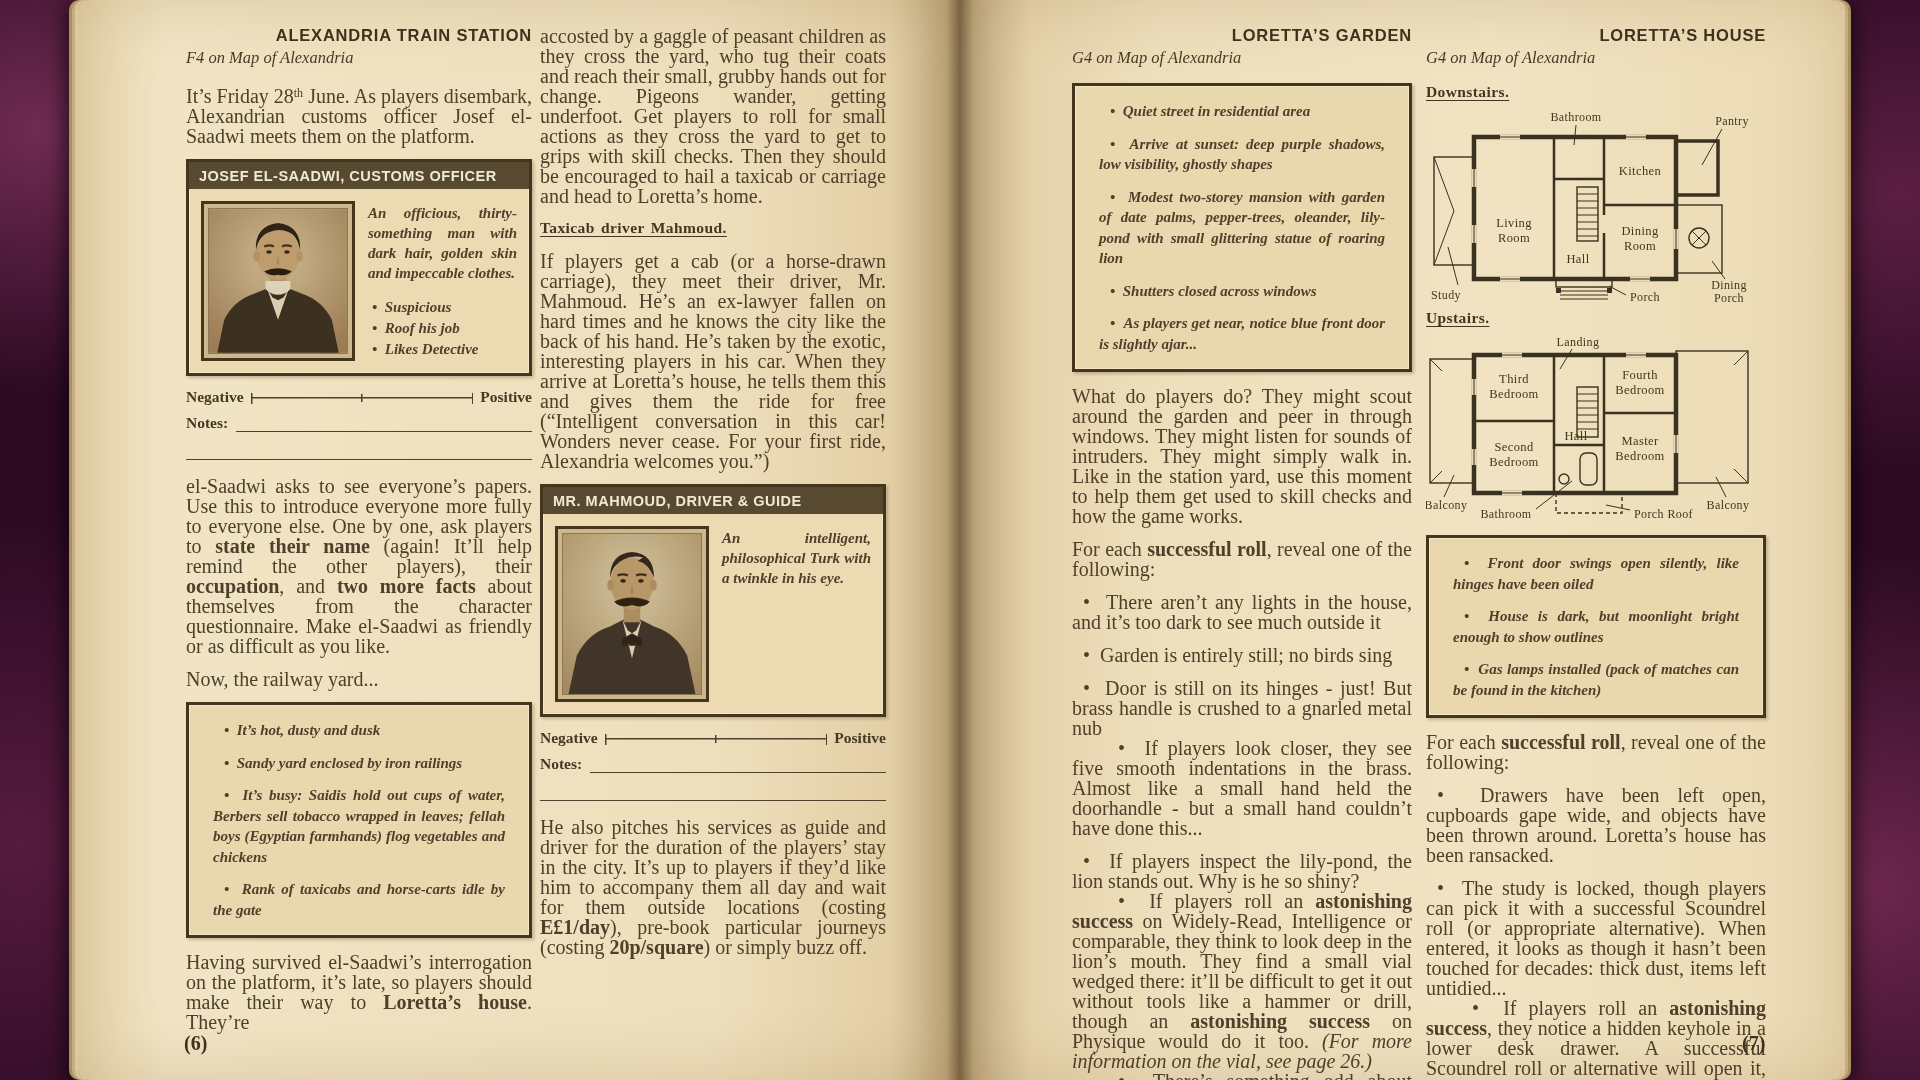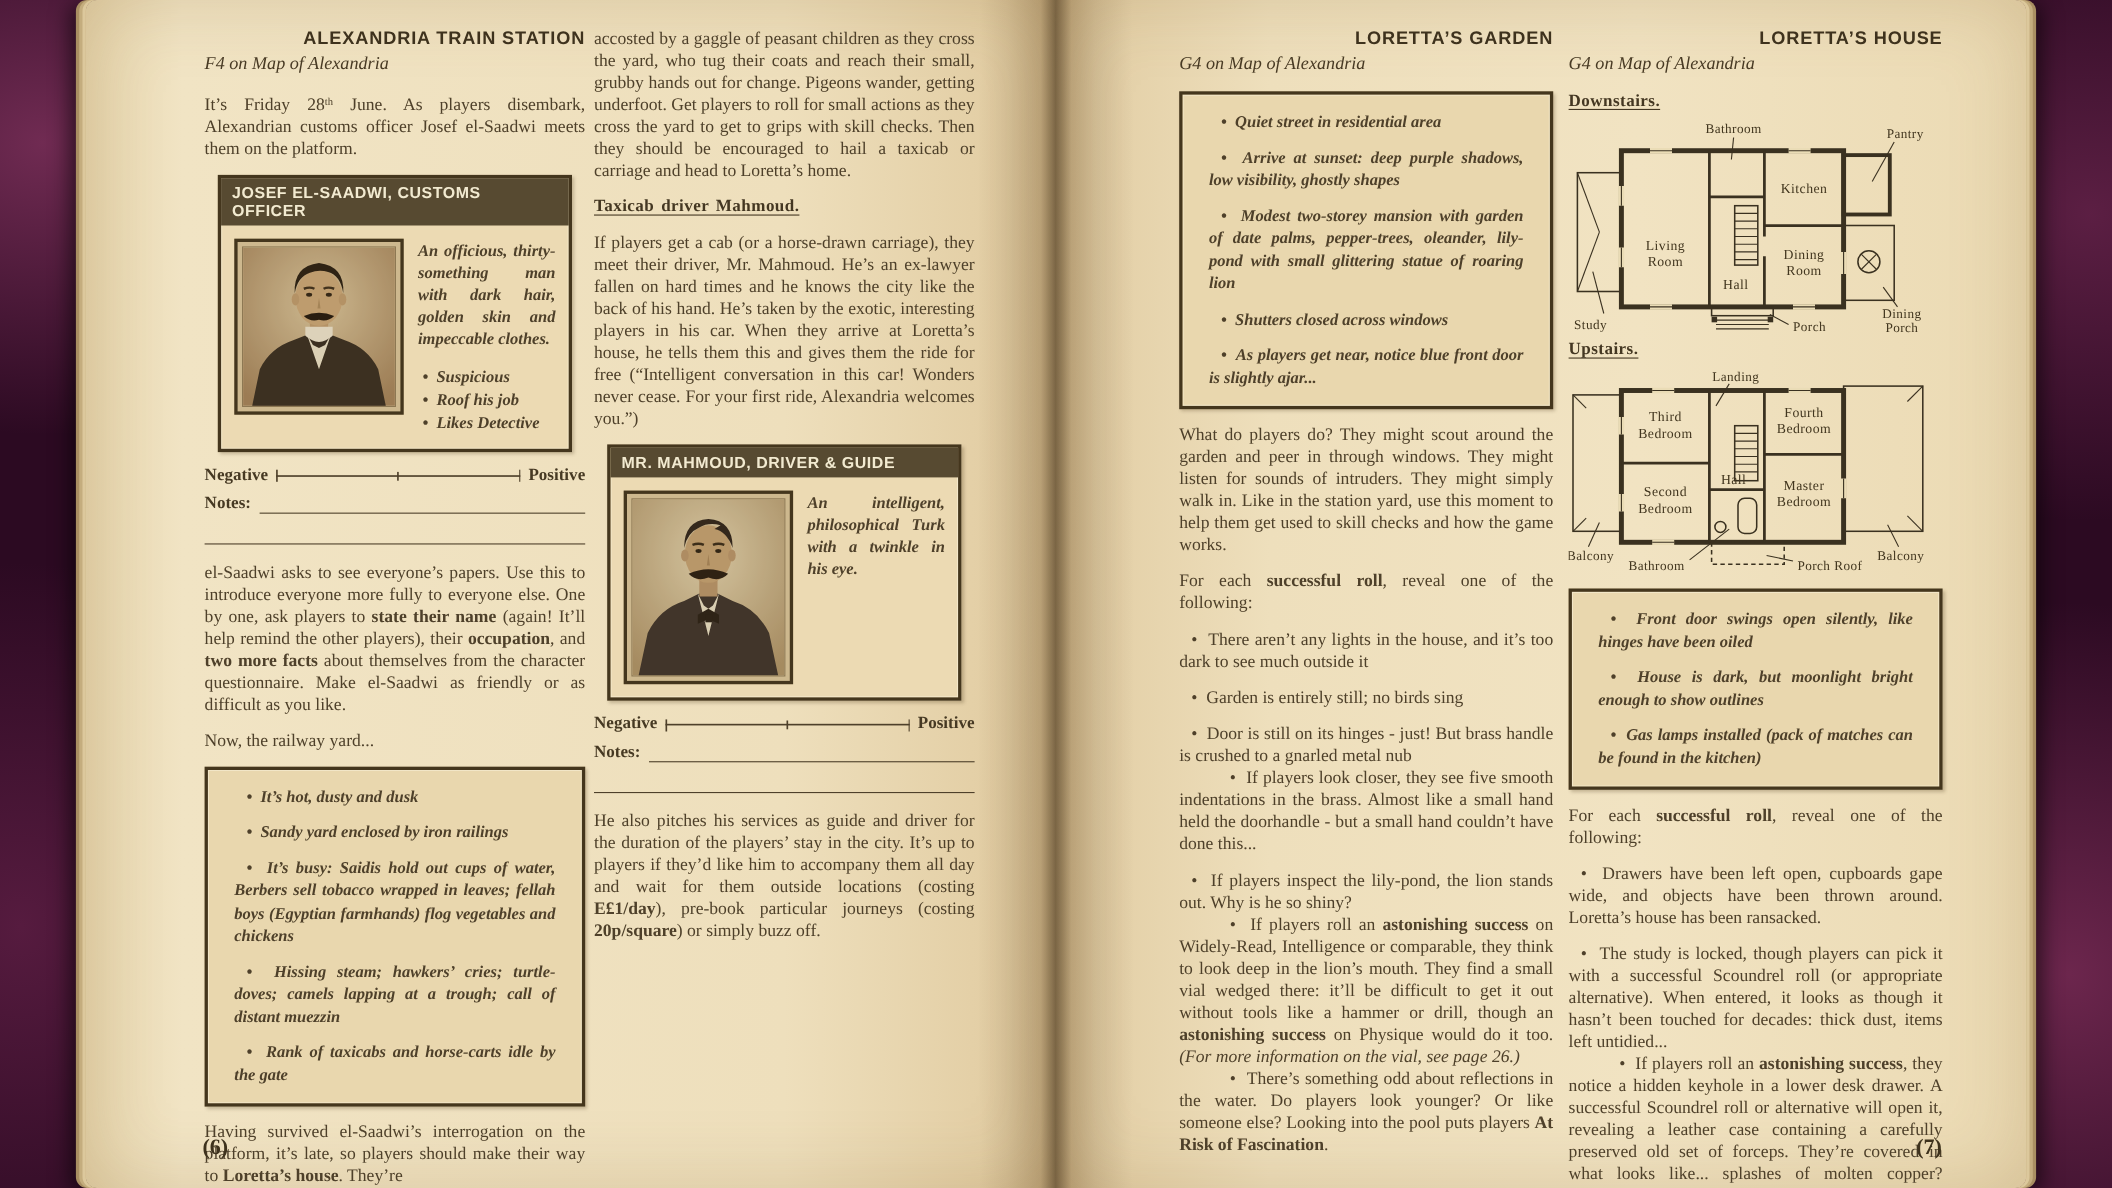--- a/index.html
+++ b/index.html
@@ -33,35 +33,35 @@
   
   .col{position:absolute;top:26px;color:#4e402a;}
   .col1{left:108px;width:346px;}
   .col2{left:462px;width:346px;}
   .col3{left:994px;width:340px;}
   .col4{left:1348px;width:340px;}
 
   h1.sec{margin:0;font-family:"Liberation Sans",sans-serif;font-weight:bold;font-size:16.5px;
     letter-spacing:.8px;color:#3e321d;text-align:right;}
   .mapref{font-style:italic;font-size:16.5px;color:#483a24;margin:3px 0 15px;}
-  p.body{margin:0 0 13px;font-size:16px;line-height:20px;text-align:justify;}
+  p.body{margin:0 0 13px;font-size:20px;line-height:20px;text-align:justify;}
   p.nogap{margin-bottom:0;}
   .bullet{text-indent:11px;}
   .bullet::before{content:"•\00a0\00a0";}
   .bullet-sub{text-indent:46px;}
   .bullet-sub::before{content:"•\00a0\00a0";}
   .seg-b{font-weight:bold;}
   .seg-i{font-style:italic;}
   .seg-sup{font-size:.6em;vertical-align:.5em;letter-spacing:0;}
 
   .underhead{font-weight:bold;font-size:15.5px;letter-spacing:.4px;word-spacing:2px;
     text-decoration:underline;text-underline-offset:3px;margin:2px 0 14px;color:#443722;}
 
   
-  .char-box{border:3px solid #44361d;background:#ecdab3;margin:2px 12px 12px;
+  .char-box{border:3px solid #44361d;background:#ecdab3;margin:2px 0 12px;
     box-shadow:inset 0 0 0 1px rgba(250,243,220,.55),2px 2px 3px rgba(60,40,10,.25);}
   .char-box-header{background:#574a31;color:#f2ead0;font-family:"Liberation Sans",sans-serif;
     font-weight:bold;font-size:14.5px;letter-spacing:.5px;padding:6px 10px 5px;}
   .char-box-body{display:flex;padding:12px 12px 12px 12px;gap:13px;}
   .photo-frame{border:3px solid #44361d;background:#cdb88e;padding:4px;flex:0 0 auto;align-self:flex-start;}
   .photo{display:block;border:1px solid #8d7853;}
   .char-info{flex:1;min-width:0;}
   .char-desc{margin:2px 0 14px;font-weight:bold;font-style:italic;font-size:15px;line-height:20px;text-align:justify;}
   .char-traits{margin:0;padding:0;list-style:none;}
   .char-traits li{font-weight:bold;font-style:italic;font-size:15px;line-height:21px;text-indent:4px;}
@@ -166,21 +166,20 @@
     </div>
     <div class="extra-line"></div>
 
     <p class="body"><span>el-Saadwi asks to see everyone’s papers. Use this to introduce everyone more fully to everyone else. One by one, ask players to </span><span class="seg-b">state their name</span><span> (again! It’ll help remind the other players), their </span><span class="seg-b">occupation</span><span>, and </span><span class="seg-b">two more facts</span><span> about themselves from the character questionnaire. Make el-Saadwi as friendly or as difficult as you like.</span></p>
     <p class="body">Now, the railway yard...</p>
 
     <div class="scene-box">
       <p class="scene-item">It’s hot, dusty and dusk</p>
       <p class="scene-item">Sandy yard enclosed by iron railings</p>
       <p class="scene-item">It’s busy: Saidis hold out cups of water, Berbers sell tobacco wrapped in leaves; fellah boys (Egyptian farmhands) flog vegetables and chickens</p>
-      <p class="scene-item">Hissing steam; hawkers’ cries; turtle-doves; camels lapping at a trough; call of distant muezzin</p>
       <p class="scene-item">Rank of taxicabs and horse-carts idle by the gate</p>
     </div>
 
     <p class="body"><span>Having survived el-Saadwi’s interrogation on the platform, it’s late, so players should make their way to </span><span class="seg-b">Loretta’s house</span><span>. They’re</span></p>
   </section>
 
   <section class="col col2">
     <p class="body">accosted by a gaggle of peasant children as they cross the yard, who tug their coats and reach their small, grubby hands out for change. Pigeons wander, getting underfoot. Get players to roll for small actions as they cross the yard to get to grips with skill checks. Then they should be encouraged to hail a taxicab or carriage and head to Loretta’s home.</p>
     <div class="underhead">Taxicab driver Mahmoud.</div>
     <p class="body">If players get a cab (or a horse-drawn carriage), they meet their driver, Mr. Mahmoud. He’s an ex-lawyer fallen on hard times and he knows the city like the back of his hand. He’s taken by the exotic, interesting players in his car. When they arrive at Loretta’s house, he tells them this and gives them the ride for free (“Intelligent conversation in this car! Wonders never cease. For your first ride, Alexandria welcomes you.”)</p>

